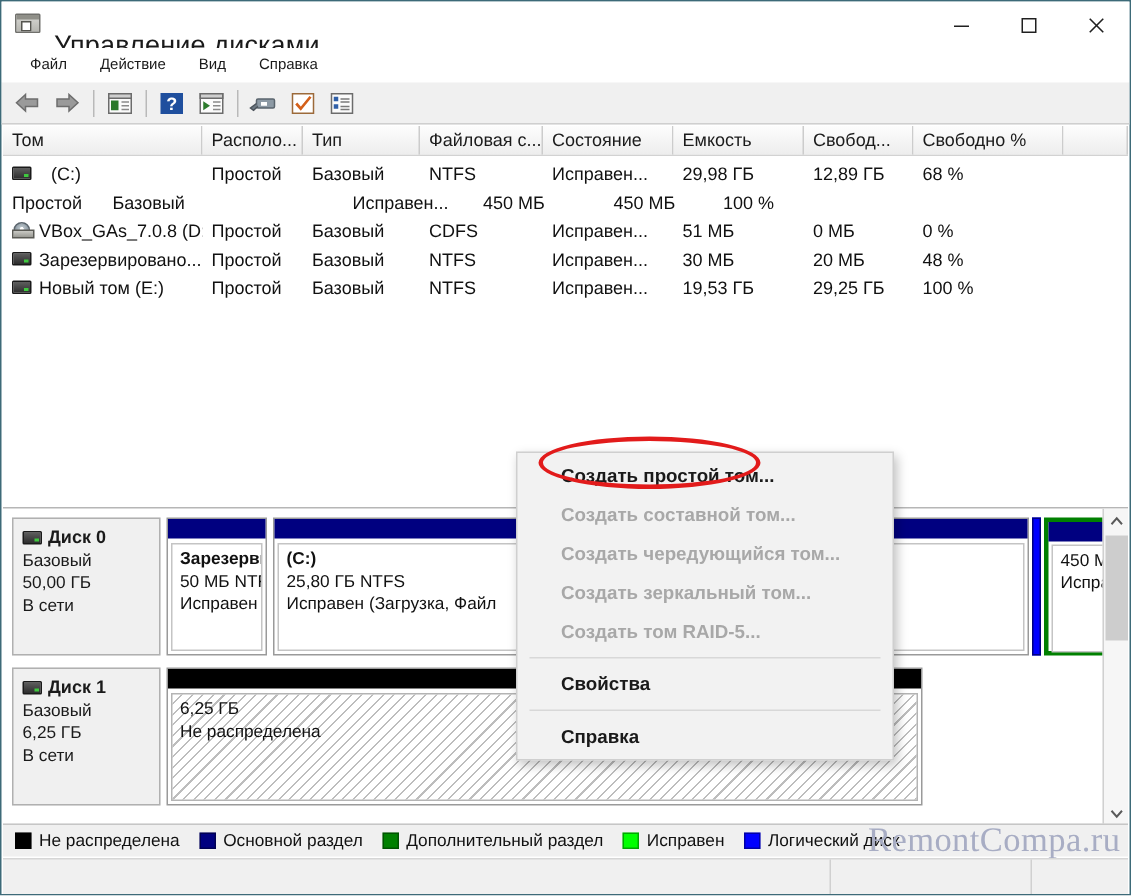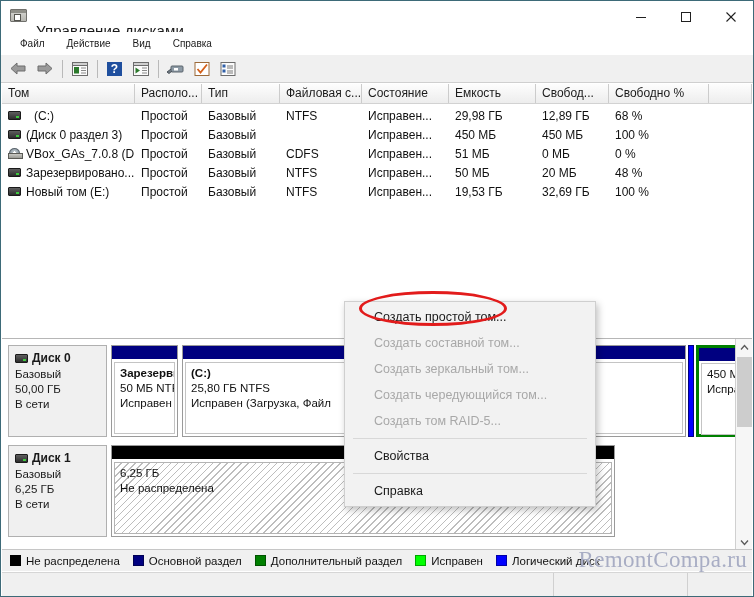--- a/index.html
+++ b/index.html
@@ -42,21 +42,21 @@
     content: ""; position: absolute;
     left: 3px; top: 4px; width: 5px; height: 5px;
     background: #ffffff; border: 1px solid #55554f;
   }
   .drive-glyph:before {
     content: ""; position: absolute;
     left: 0; top: 0; right: 0; height: 3px;
     background: #8f8f88;
   }
   .title-text {
-    font-size: 15px; color: #1a1a1a;
+    font-size: 18px; color: #1a1a1a;
     letter-spacing: .1px;
     margin-top: 28px;
   }
   .win-buttons {
     position: absolute; right: 0; top: 0;
     height: 31px; display: flex;
   }
   .win-btn {
     width: 45px; height: 31px;
     display: flex; align-items: center; justify-content: center;
@@ -275,20 +275,21 @@
 
   
   .ctxmenu {
     position: absolute; left: 343px; top: 300px;
     width: 252px;
     background: #f2f2f2;
     border: 1px solid #cfcfcf;
     box-shadow: 2px 3px 7px rgba(0,0,0,.25);
     padding: 2px 0;
     z-index: 40;
+    font-weight: bold;
   }
   .ctx-item {
     height: 26px; line-height: 26px;
     padding-left: 29px;
     font-size: 12.5px; color: #1a1a1a;
     white-space: nowrap;
   }
   .ctx-item.disabled { color: #a8a8a8; }
   .ctx-sep {
     height: 1px; background: #d8d8d8;
@@ -428,24 +429,20 @@
         <div class="vc" style="width:67px">Простой</div>
         <div class="vc" style="width:78px">Базовый</div>
         <div class="vc" style="width:82px">NTFS</div>
         <div class="vc" style="width:87px">Исправен...</div>
         <div class="vc" style="width:87px">29,98 ГБ</div>
         <div class="vc" style="width:73px">12,89 ГБ</div>
         <div class="vc" style="width:100px">68 %</div>
       </div>
 
       <div class="vrow">
-        <div class="vc name" style="width:133px">
-          <span class="ico-hdd"></span>
-          <span>(Диск 0 раздел 3)</span>
-        </div>
         <div class="vc" style="width:67px">Простой</div>
         <div class="vc" style="width:78px">Базовый</div>
         <div class="vc" style="width:82px"></div>
         <div class="vc" style="width:87px">Исправен...</div>
         <div class="vc" style="width:87px">450 МБ</div>
         <div class="vc" style="width:73px">450 МБ</div>
         <div class="vc" style="width:100px">100 %</div>
       </div>
 
       <div class="vrow">
@@ -464,36 +461,36 @@
 
       <div class="vrow">
         <div class="vc name" style="width:133px">
           <span class="ico-hdd"></span>
           <span>Зарезервировано...</span>
         </div>
         <div class="vc" style="width:67px">Простой</div>
         <div class="vc" style="width:78px">Базовый</div>
         <div class="vc" style="width:82px">NTFS</div>
         <div class="vc" style="width:87px">Исправен...</div>
-        <div class="vc" style="width:87px">50 МБ</div>
+        <div class="vc" style="width:87px">30 МБ</div>
         <div class="vc" style="width:73px">20 МБ</div>
         <div class="vc" style="width:100px">48 %</div>
       </div>
 
       <div class="vrow">
         <div class="vc name" style="width:133px">
           <span class="ico-hdd"></span>
           <span>Новый том (E:)</span>
         </div>
         <div class="vc" style="width:67px">Простой</div>
         <div class="vc" style="width:78px">Базовый</div>
         <div class="vc" style="width:82px">NTFS</div>
         <div class="vc" style="width:87px">Исправен...</div>
         <div class="vc" style="width:87px">19,53 ГБ</div>
-        <div class="vc" style="width:73px">32,69 ГБ</div>
+        <div class="vc" style="width:73px">29,25 ГБ</div>
         <div class="vc" style="width:100px">100 %</div>
       </div>
 
     </div>
   </div>
 
   <div class="gfx">
 
     <div class="disk-row">
       <div class="disk-info">
@@ -602,22 +599,22 @@
 
   <div class="statusbar">
     <div class="st-cell" style="width:552px"></div>
     <div class="st-cell" style="width:134px"></div>
     <div class="st-cell" style="width:64px; border-right:none"></div>
   </div>
 
   <div class="ctxmenu">
     <div class="ctx-item">Создать простой том...</div>
     <div class="ctx-item disabled">Создать составной том...</div>
+    <div class="ctx-item disabled">Создать чередующийся том...</div>
     <div class="ctx-item disabled">Создать зеркальный том...</div>
-    <div class="ctx-item disabled">Создать чередующийся том...</div>
     <div class="ctx-item disabled">Создать том RAID-5...</div>
     <div class="ctx-sep"></div>
     <div class="ctx-item">Свойства</div>
     <div class="ctx-sep"></div>
     <div class="ctx-item">Справка</div>
   </div>
 
   <div class="ellipse"></div>
 
 </div>

